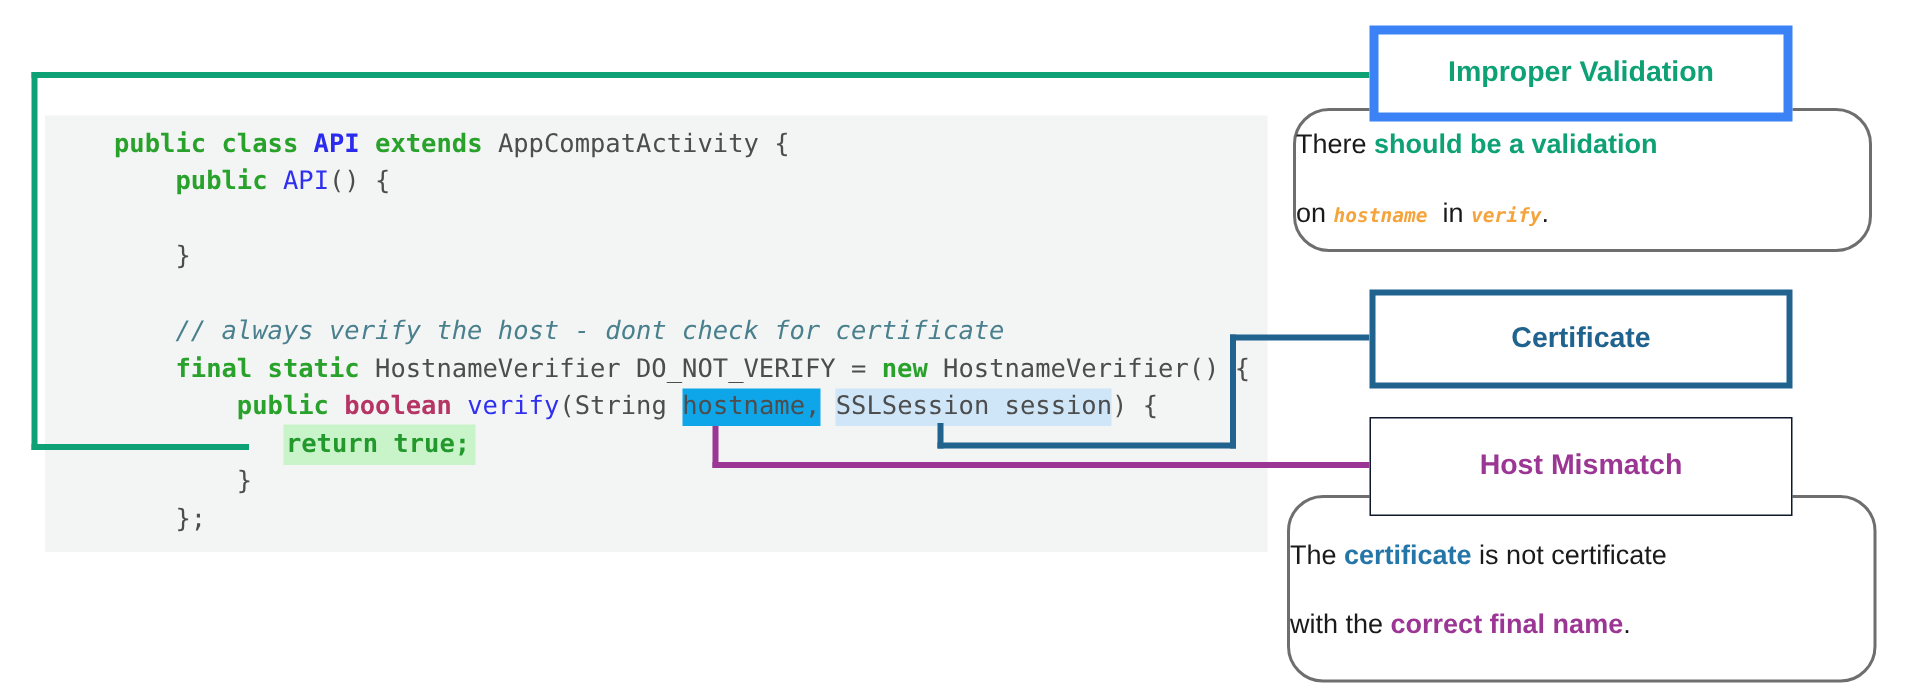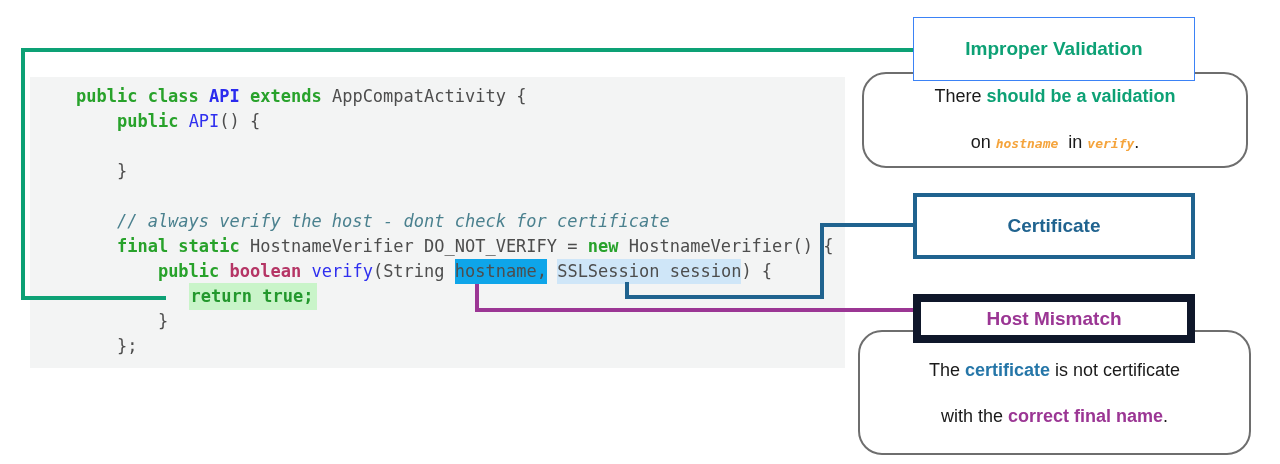--- a/index.html
+++ b/index.html
@@ -52,34 +52,34 @@
     left: 913px;
     width: 282px;
     background: #ffffff;
     z-index: 4;
     display: flex;
     align-items: center;
     justify-content: center;
     font-weight: bold;
     font-size: 19px;
   }
-  .box-improper    { top: 17px;  height: 64px; border: 1px solid #3b82f6; color: #0da175; }
+  .box-improper    { top: 17px;  height: 64px; border: 6px solid #3b82f6; color: #0da175; }
   .box-certificate { top: 193px; height: 66px; border: 4px solid #20638f; color: #20638f; }
-  .box-mismatch    { top: 278px; height: 49px; border: 8px solid #0f172a; color: #9b3694; margin-top: 16px; }
+  .box-mismatch    { top: 278px; height: 66px; border: 1px solid #0f172a; color: #9b3694; }
 
   
   .note-bubble {
     position: absolute;
     background: #ffffff;
     border: 2px solid #6e6e6e;
     border-radius: 24px;
     z-index: 3;
     display: flex;
     flex-direction: column;
-    align-items: center;
+    align-items: flex-start;
     justify-content: center;
     text-align: center;
     font-size: 18px;
     line-height: 28px;
     color: #1a1a1a;
     gap: 18px;
   }
   .note-validation { left: 862px; top: 72px;  width: 386px; height: 96px; }
   .note-mismatch   { left: 858px; top: 330px; width: 393px; height: 125px; }
   .note-line { white-space: pre-wrap; }

